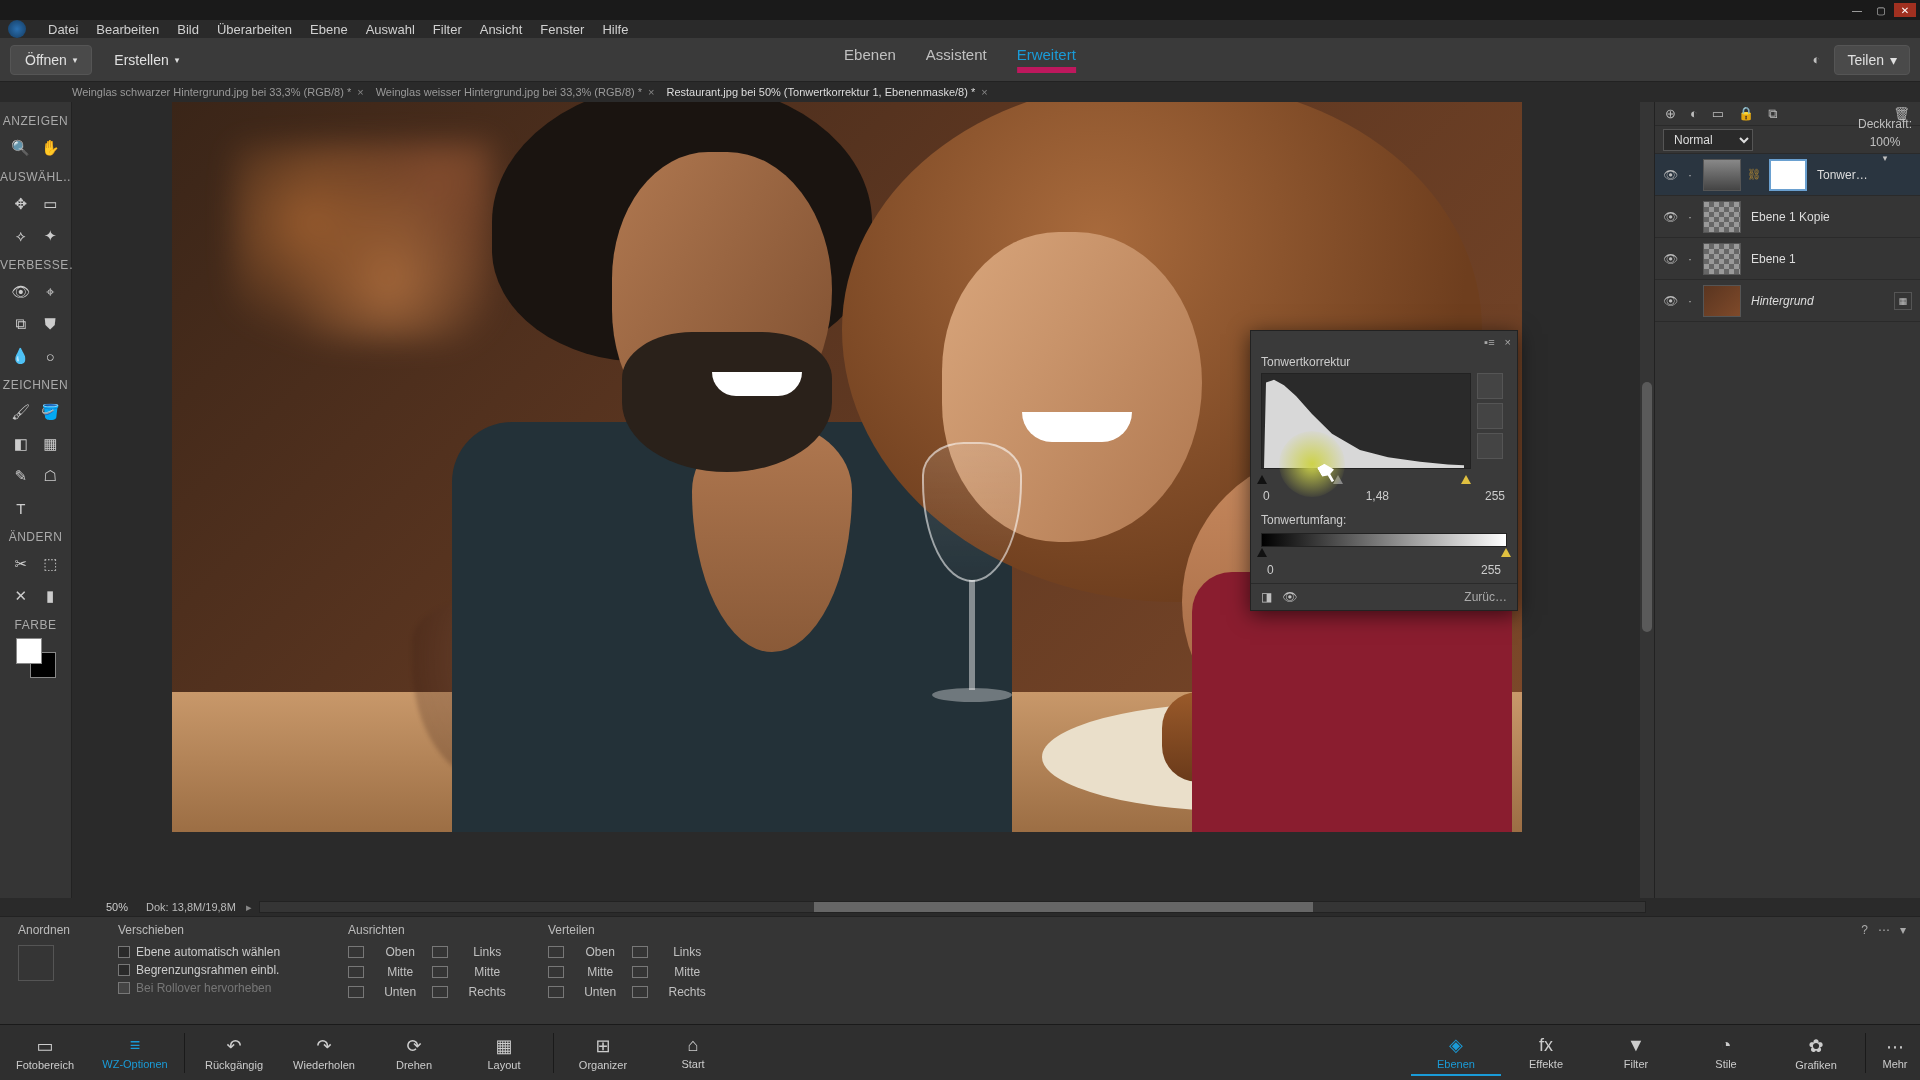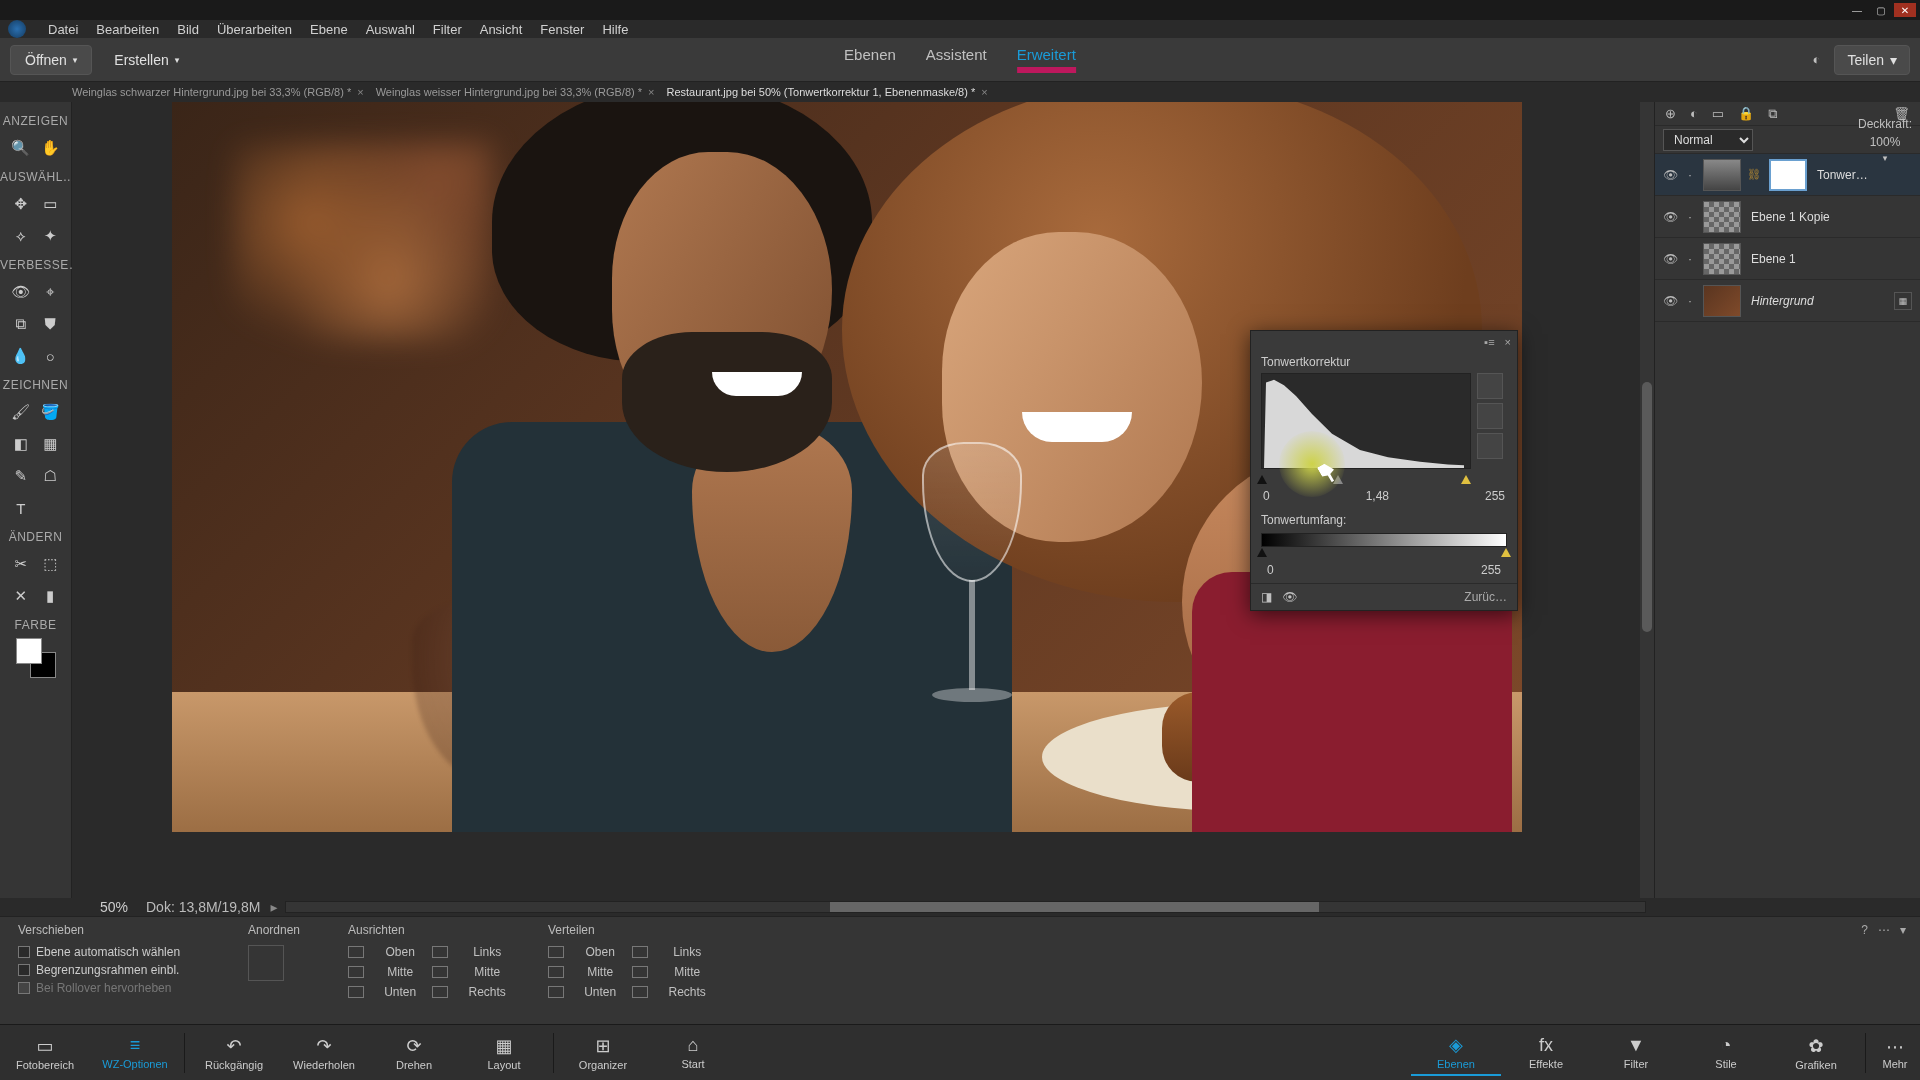--- a/index.html
+++ b/index.html
@@ -107,21 +107,21 @@
 .levels .cursor { position:absolute; left:60px; bottom:6px; width:14px; height:20px; background:#fff; clip-path: polygon(0 0,60% 0,100% 50%,60% 60%,60% 100%,40% 100%,40% 60%,0 50%); transform: rotate(-30deg);}
 .levels .outlbl { padding: 4px 10px; color: #ccc; }
 .levels .outbar { margin: 2px 10px; height: 14px; background: linear-gradient(to right,#000,#fff); border: 1px solid #222; position:relative;}
 .levels .outbar .triw { position:absolute; right:-5px; top:14px; width:0;height:0;border-left:5px solid transparent;border-right:5px solid transparent;border-bottom:9px solid #e0c040;}
 .levels .outbar .trib { position:absolute; left:-5px; top:14px; width:0;height:0;border-left:5px solid transparent;border-right:5px solid transparent;border-bottom:9px solid #111;}
 .levels .outvals { display: flex; justify-content: space-between; padding: 14px 16px 6px; color: #ccc; }
 .levels .foot { display: flex; align-items: center; padding: 6px 10px; gap: 10px; border-top: 1px solid #2a2a2a; }
 .levels .foot .reset { margin-left: auto; color: #aaa; }
 
 
-.statusbar { position: absolute; bottom: 164px; left: 72px; right: 266px; height: 18px; background: #2a2a2a; display: flex; align-items: center; font-size: 14px; }
+.statusbar { position: absolute; bottom: 164px; left: 72px; right: 266px; height: 18px; background: #2a2a2a; display: flex; align-items: center; font-size: 11px; }
 .statusbar .zoom { width: 64px; text-align: right; padding-right: 8px; color: #ccc; }
 .statusbar .info { padding: 0 10px; color: #bbb; }
 .statusbar .hscroll { flex: 1; margin: 0 8px; height: 12px; background: #353535; border: 1px solid #222; position: relative; }
 .statusbar .hscroll .thumb { position: absolute; left: 40%; width: 36%; height: 100%; background: #666; }
 
 .options { position: absolute; bottom: 56px; left: 0; right: 0; height: 108px; background: #353535; border-top: 1px solid #222; display: flex; font-size: 12px; }
 .options .col { padding: 6px 18px; }
 .options .colhead { color: #bbb; margin-bottom: 8px; font-size: 12px; }
 .options .chk { display: flex; align-items: center; gap: 6px; margin: 4px 0; color: #ccc; }
 .options .chk .box { width: 12px; height: 12px; border: 1px solid #777; background: #2a2a2a; }
@@ -394,39 +394,39 @@
 <div class="statusbar">
   <div class="zoom">50%</div>
   <div class="info">Dok: 13,8M/19,8M</div>
     <span style="color:#888;">▸</span>
   <div class="hscroll">
       <div class="thumb"></div>
     </div>
 </div>
 
 <div class="options">
+  <div class="col" style="width:100px;">
+    <div class="colhead">Anordnen</div>
+    <div style="width:36px;height:36px;border:1px solid #555;margin-top:6px;"></div>
+  </div>
   <div class="col" style="width:230px;">
     <div class="colhead">Verschieben</div>
     <div class="chk">
         <div class="box"></div>
         <span>Ebene automatisch wählen</span>
       </div>
     <div class="chk">
         <div class="box"></div>
         <span>Begrenzungsrahmen einbl.</span>
       </div>
     <div class="chk disabled">
         <div class="box"></div>
         <span>Bei Rollover hervorheben</span>
       </div>
   </div>
-  <div class="col" style="width:100px;">
-    <div class="colhead">Anordnen</div>
-    <div style="width:36px;height:36px;border:1px solid #555;margin-top:6px;"></div>
-  </div>
   <div class="col" style="width:200px;">
     <div class="colhead">Ausrichten</div>
     <div class="grid3x2">
       <div class="ic"></div>
         <span>Oben</span>
       <div class="ic"></div>
         <span>Links</span>
       <div class="ic"></div>
         <span>Mitte</span>
       <div class="ic"></div>

